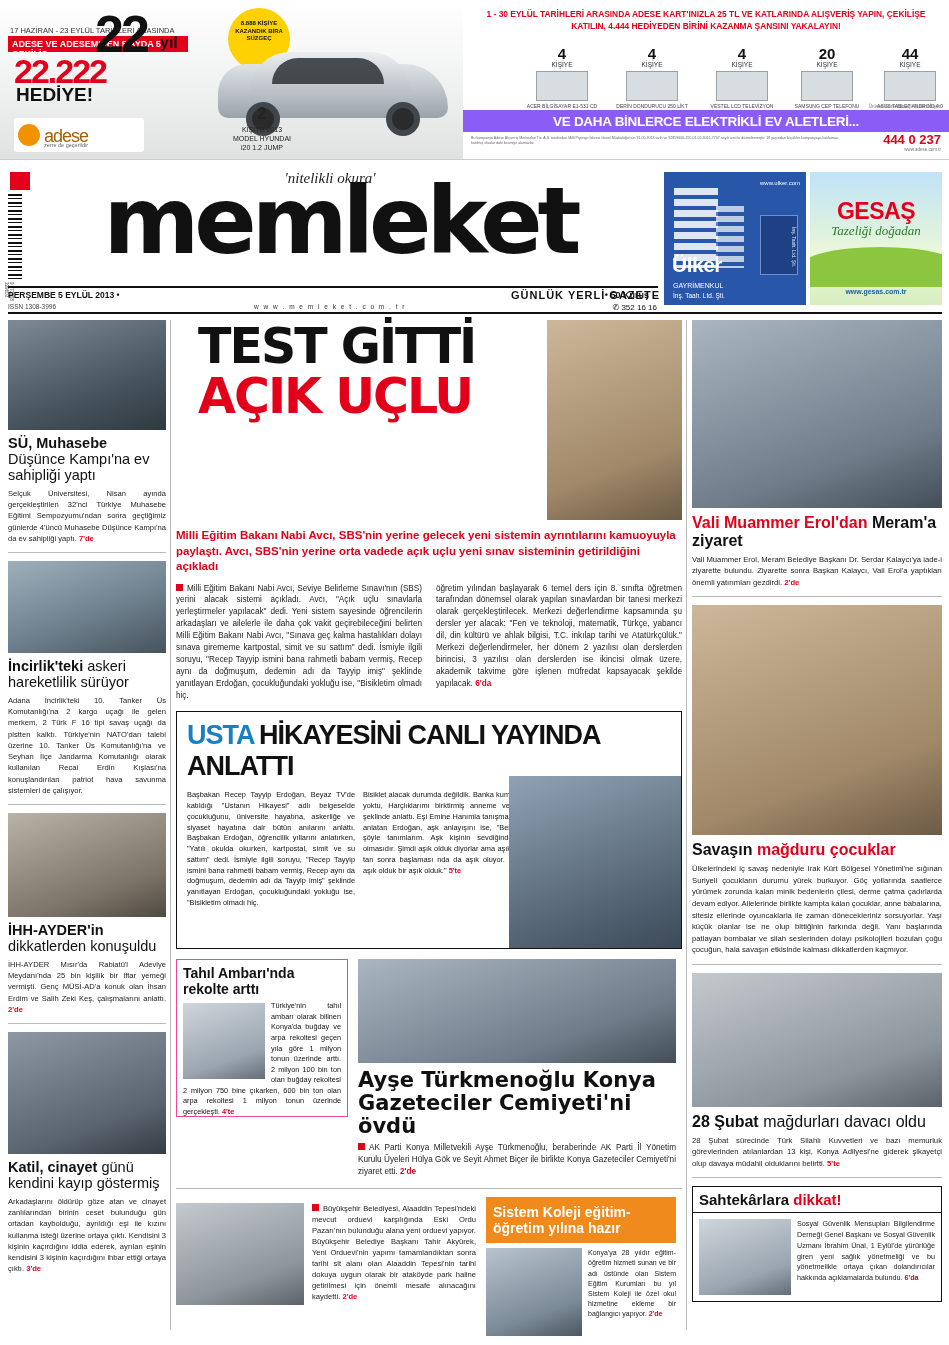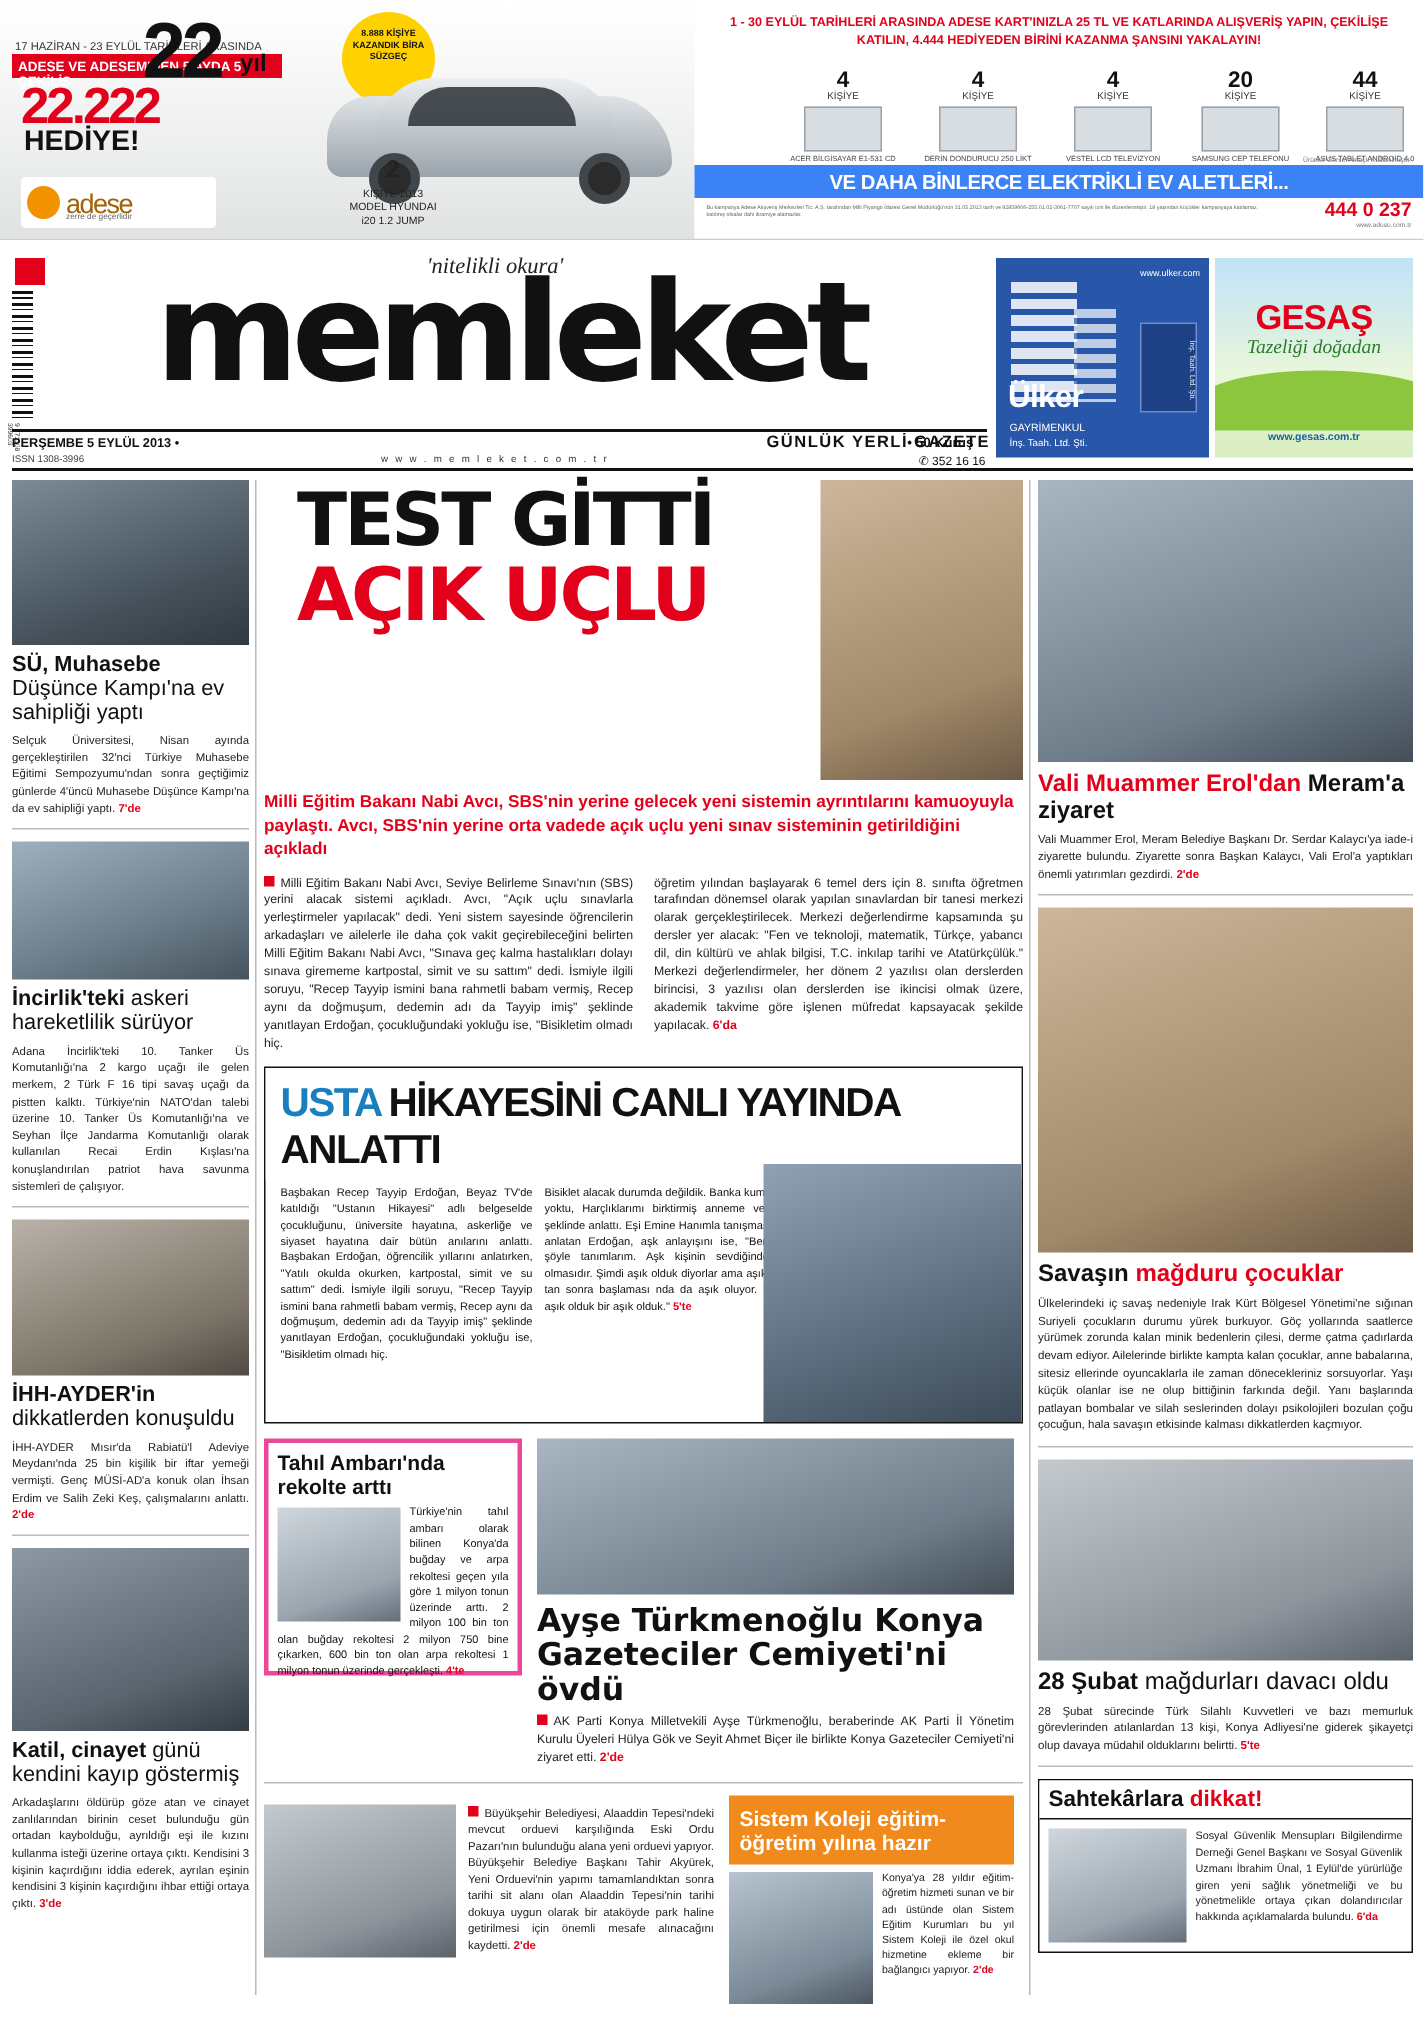--- a/index.html
+++ b/index.html
@@ -39,21 +39,21 @@
 
   .topad-right { position:absolute; left:463px; top:0; width:486px; height:160px; background:#fff; }
   .tr-head { position:absolute; left:6px; top:8px; width:474px; font-size:8.4px; font-weight:bold; color:#e2001a; text-align:center; line-height:1.45; }
   .prizes { position:absolute; left:8px; top:46px; width:470px; height:62px; }
   .prize { position:absolute; top:0; width:82px; text-align:center; }
   .prize .pn { font-size:15px; font-weight:bold; color:#111; line-height:1; }
   .prize .pk { font-size:6.5px; color:#333; }
   .prize .pi { margin:3px auto 2px; width:52px; height:30px; background:#d8dde1; border:1px solid #9aa0a5; }
   .prize .pl { font-size:5px; color:#444; line-height:1.2; }
   .p1 { left:50px; } .p2 { left:140px; } .p3 { left:230px; } .p4 { left:315px; } .p5 { left:398px; }
-  .tr-bottom { position:absolute; left:0; top:110px; width:486px; height:22px; background:#3b82f6; color:#fff; font-size:13.5px; font-weight:bold; text-align:center; padding-top:4px; letter-spacing:-.3px; }
+  .tr-bottom { position:absolute; left:0; top:110px; width:486px; height:22px; background:#8b5cf6; color:#fff; font-size:13.5px; font-weight:bold; text-align:center; padding-top:4px; letter-spacing:-.3px; }
   .tr-fine { position:absolute; left:8px; top:136px; width:380px; font-size:3.6px; color:#666; line-height:1.35; }
   .tr-phone { position:absolute; right:8px; top:132px; text-align:right; }
   .tr-phone .pp { font-size:13px; color:#e2001a; font-weight:bold; }
   .tr-phone .ps { font-size:4.5px; color:#777; }
   .ad-note { position:absolute; right:8px; top:104px; font-size:4.5px; color:#777; }
 
   
   .masthead { position:absolute; left:0; top:160px; width:949px; height:150px; background:#fff; }
   .mh-red { position:absolute; left:10px; top:12px; width:20px; height:18px; background:#e2001a; }
   .nitelikli { position:absolute; left:0; top:10px; width:660px; text-align:center; font-family:"Liberation Serif", serif; font-style:italic; font-size:15px; color:#222; }
@@ -124,21 +124,21 @@
   
   .usta { border:1px solid #111; position:relative; height:238px; overflow:hidden; }
   .usta-top { background:#fff; padding:8px 10px 4px; }
   .usta-h1 { font-size:27px; font-weight:bold; color:#1a7fc1; letter-spacing:-1px; display:inline; }
   .usta-h2 { font-size:27px; font-weight:bold; color:#111; letter-spacing:-1px; display:inline; }
   .usta-cols { display:flex; gap:8px; padding:0 10px; }
   .usta-col { width:168px; font-size:7.4px; line-height:1.45; text-align:justify; }
   .usta-photo { position:absolute; right:0; bottom:0; width:172px; height:172px; background:linear-gradient(160deg,#8fa2b4,#3c4a59); }
 
   
-  .tahil { border:3px solid #ec4899; padding:6px; position:relative; height:158px; }
+  .tahil { border:1px solid #ec4899; padding:6px; position:relative; height:158px; }
   .tahil h3 { margin:0 0 4px; font-size:14px; font-weight:bold; line-height:1.1; }
   .tahil .ph { width:96px; height:84px; float:left; margin:2px 6px 4px 0; }
   .tahil p { font-size:7.3px; line-height:1.45; text-align:justify; margin:0; }
 
   
   .ordu-h { font-size:18px; font-weight:bold; line-height:1.1; }
   .ordu-h .g { color:#777; }
 
   
   .sistem { background:#f08a1c; color:#fff; padding:7px; }

